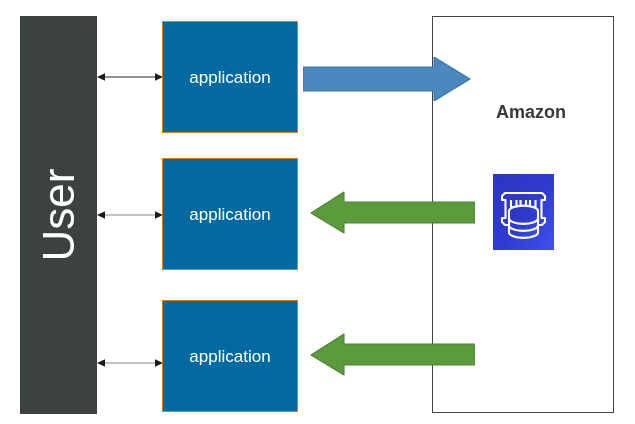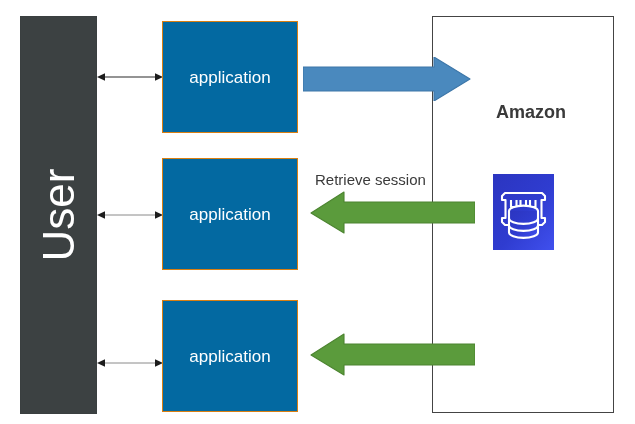--- a/index.html
+++ b/index.html
@@ -202,21 +202,20 @@
       </g>
     </svg>
   </div>
 
   <div class="flow-arrow write">
     <svg width="168" height="44" viewBox="0 0 168 44">
       <polygon points="0,10 131,10 131,0 167,22 131,44 131,34 0,34" fill="#4A89BE" stroke="#3C76A8" stroke-width="1.1" stroke-linejoin="round"></polygon>
     </svg>
   </div>
 
-  <div class="flow-label ret-lbl">Retrieve session</div>
   <div class="flow-arrow ret1">
     <svg width="165" height="44" viewBox="0 0 165 44">
       <polygon points="165,12 34,12 34,2 1,23 34,43 34,33 165,33" fill="#5B9B3C" stroke="#4C8430" stroke-width="1.1" stroke-linejoin="round"></polygon>
     </svg>
   </div>
 
   <div class="flow-arrow ret2">
     <svg width="165" height="44" viewBox="0 0 165 44">
       <polygon points="165,12 34,12 34,2 1,23 34,43 34,33 165,33" fill="#5B9B3C" stroke="#4C8430" stroke-width="1.1" stroke-linejoin="round"></polygon>
     </svg>

